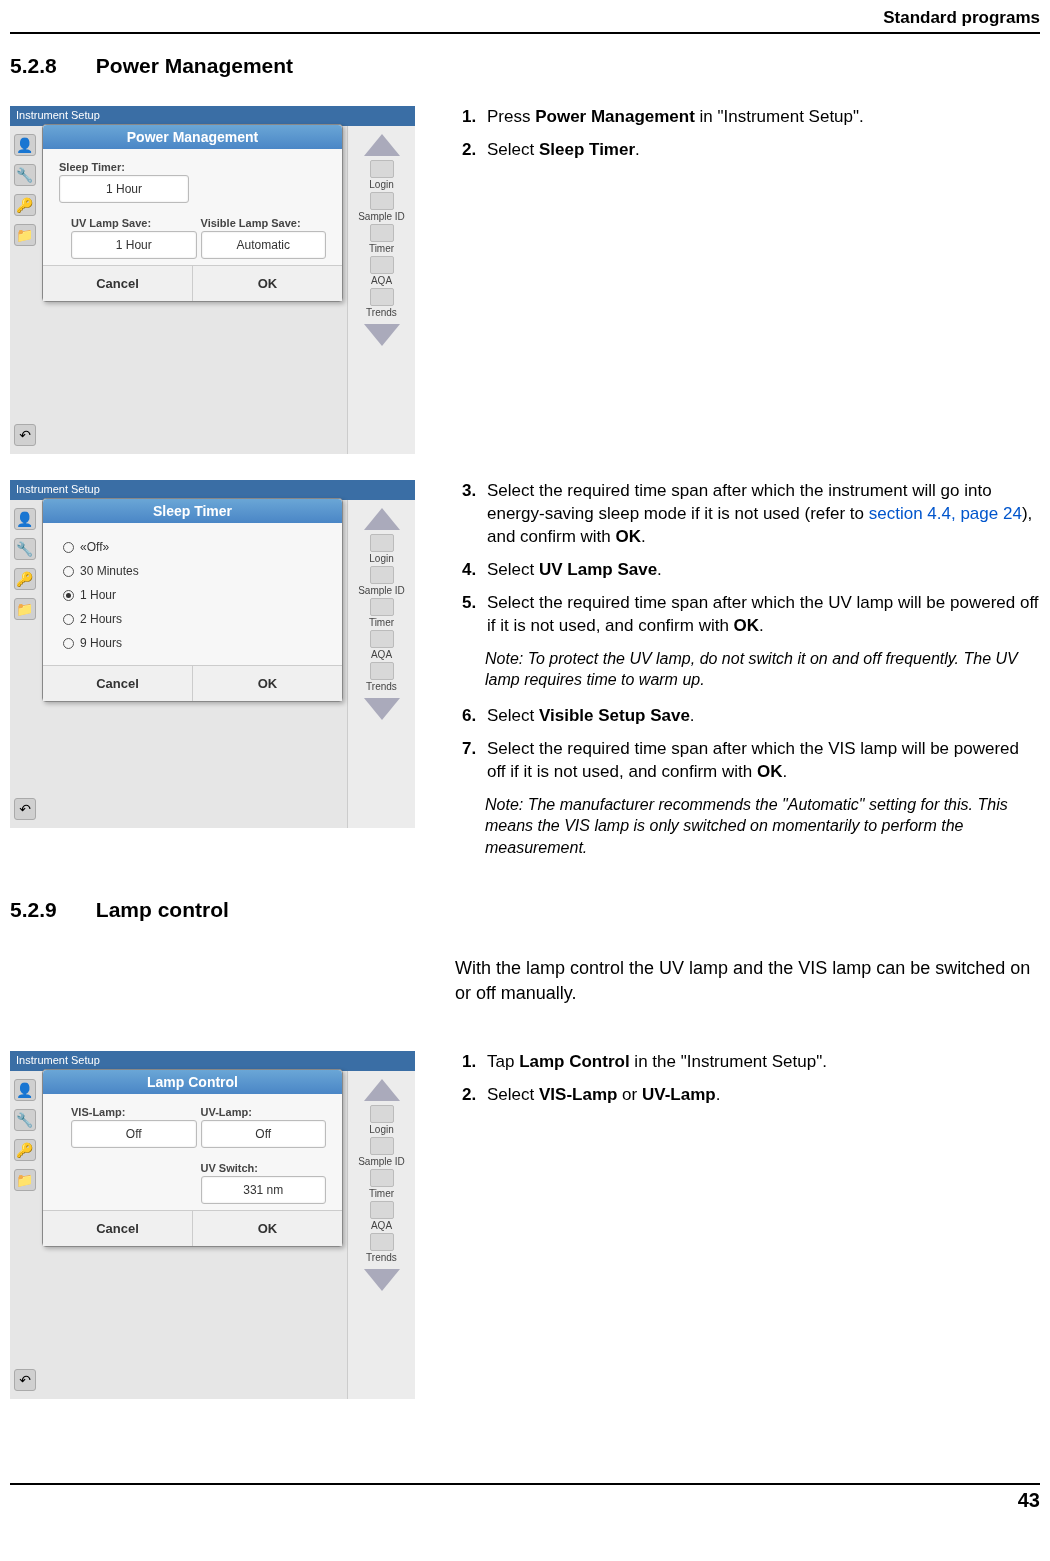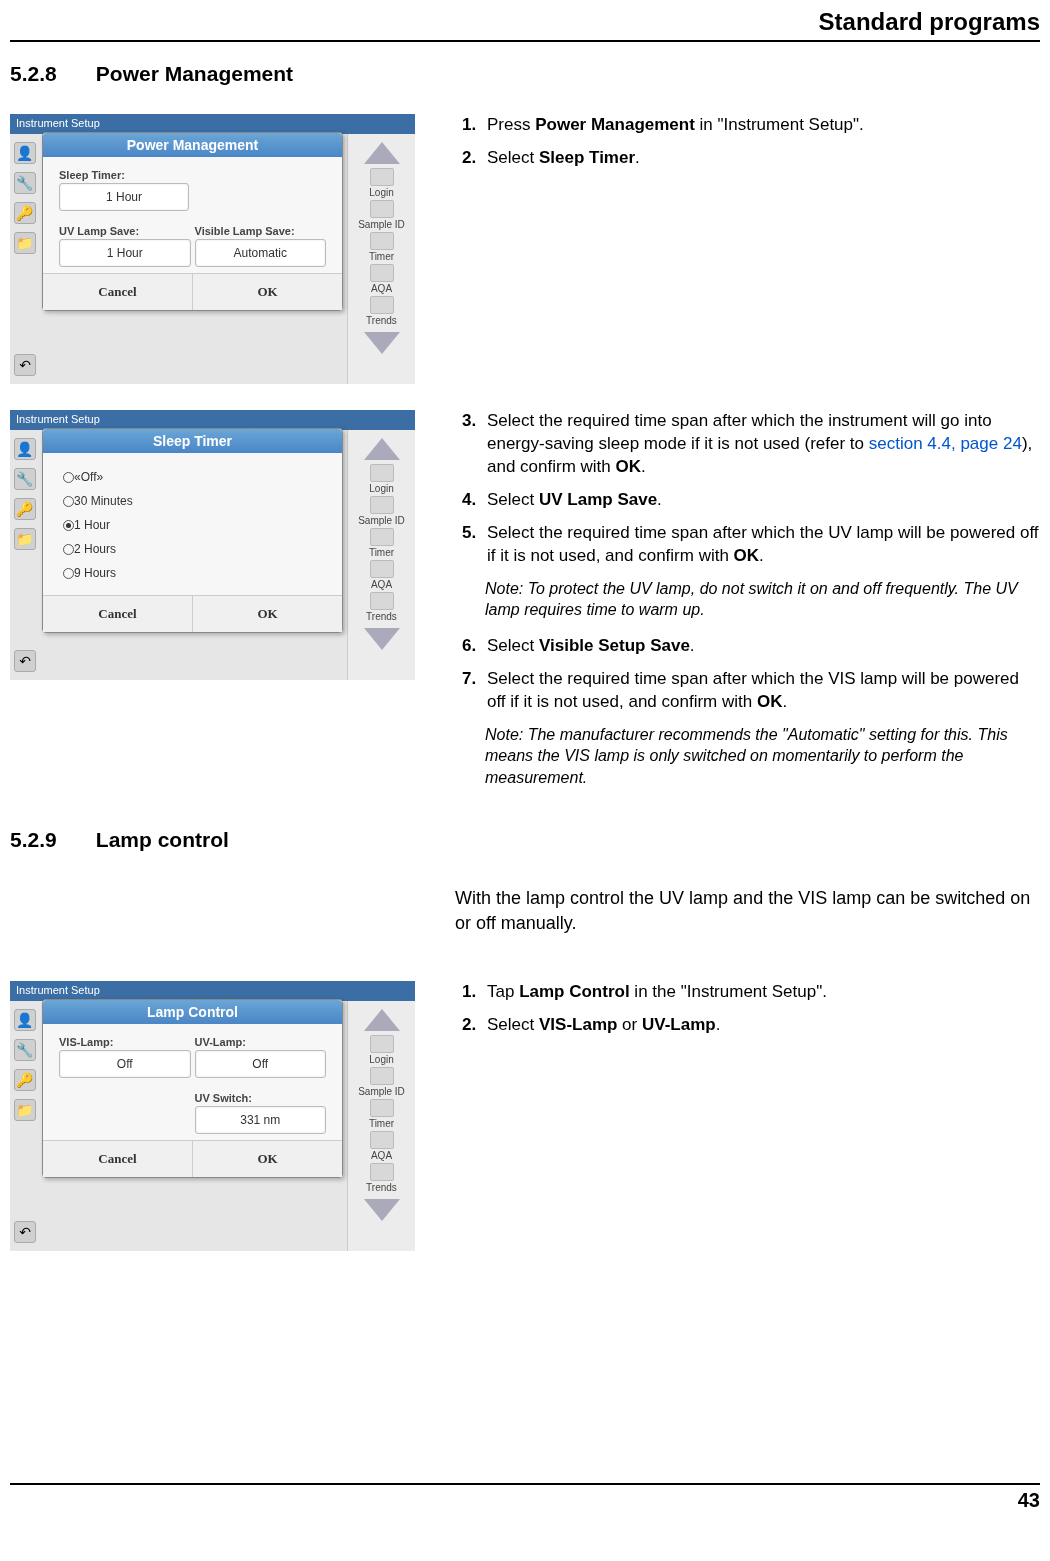--- a/index.html
+++ b/index.html
@@ -12,21 +12,21 @@
     width: 1050px;
   }
   .page {
     padding: 8px 10px 0 10px;
     position: relative;
     min-height: 1520px;
   }
   .top-header {
     text-align: right;
     font-weight: bold;
-    font-size: 24px;
+    font-size: 17px;
     padding-bottom: 4px;
     border-bottom: 2px solid #000;
     margin-bottom: 20px;
   }
   .section-heading {
     font-weight: bold;
     font-size: 21px;
     margin: 18px 0 28px 0;
   }
   .section-heading .num { display:inline-block; width: 80px; }
@@ -58,21 +58,21 @@
     font-style: italic;
     margin: 8px 0 14px 30px;
     font-size: 16px;
   }
   .link { color: #0055cc; }
   .plain-para { margin: 6px 0 20px 0; font-size: 18px; }
 
   
   .shot {
     width: 405px;
-    height: 270px;
+    height: 348px;
     background: #e6e6e6;
     position: relative;
     font-family: Arial, sans-serif;
     overflow: hidden;
   }
   .shot .bg-title {
     position: absolute; top:0; left:0; right:0; height:20px;
     background: #3a6ea5; color:#fff; font-size:11px; padding:3px 6px;
   }
   .side-left {
@@ -104,32 +104,32 @@
     padding:4px 0; border-radius:4px 4px 0 0;
   }
   .dialog-body { padding: 8px 16px 6px; font-size:12px; color:#333;}
   .dlabel { font-size:11px; color:#444; font-weight:bold; margin:4px 0 2px;}
   .dbtn {
     display:inline-block; background:#fff; border:1px solid #bbb; border-radius:3px;
     padding:6px 0; text-align:center; font-size:12px; color:#333;
     box-shadow: inset 0 0 2px #ddd;
   }
   .dbtn.wide { width:130px; }
-  .dcols { display:flex; gap:4px; }
+  .dcols { display:flex; gap:4px;margin-left:12px; }
   .dcol { flex:1; }
   .dialog-footer {
-    display:flex; border-top:1px solid #ccc;font-family:Liberation Serif, serif;
+    display:flex; border-top:1px solid #ccc;
   }
   .dialog-footer .fbtn {
     flex:1; text-align:center; padding:10px 0; font-size:13px; font-weight:bold;
     background:#f0f0f0; color:#333;
   }
   .dialog-footer .fbtn:first-child { border-right:1px solid #ccc;}
   .radio-list { padding:4px 2px; }
-  .radio-item { font-size:12px; color:#333; padding:5px 2px; display:flex; align-items:center; }
+  .radio-item { font-size:12px; color:#333; padding:5px 2px; display:flex; align-items:center; gap:6px;}
   .radio { width:11px;height:11px;border:1px solid #555;border-radius:50%; display:inline-block; position:relative;}
   .radio.sel::after{content:"";position:absolute;inset:2px;background:#333;border-radius:50%;}
 
   .page-footer {
     position: absolute;
     bottom: 8px;
     left: 10px; right: 10px;
     border-top: 2px solid #000;
     text-align: right;
     font-size: 20px;

